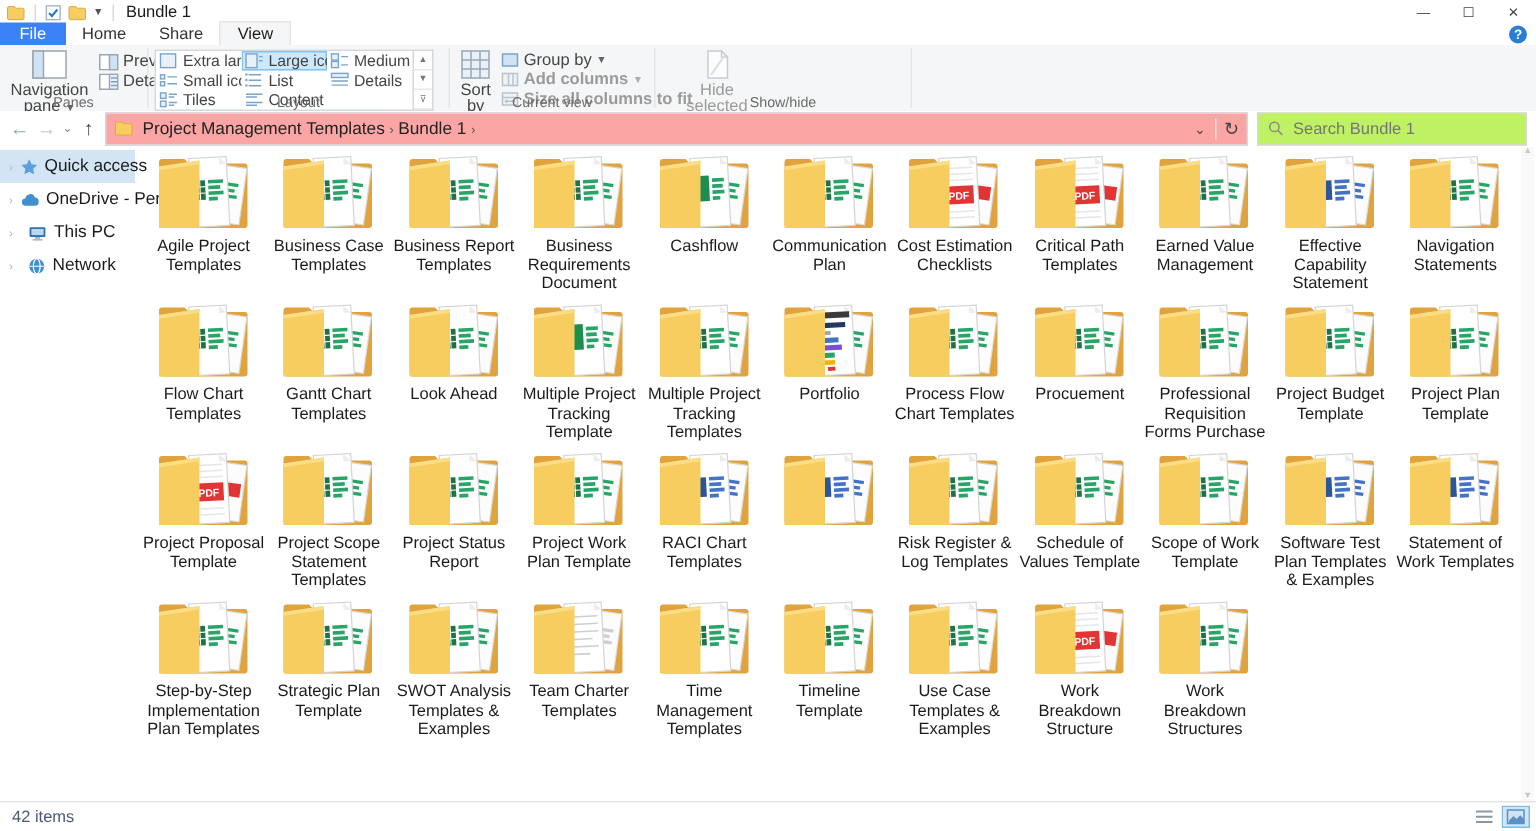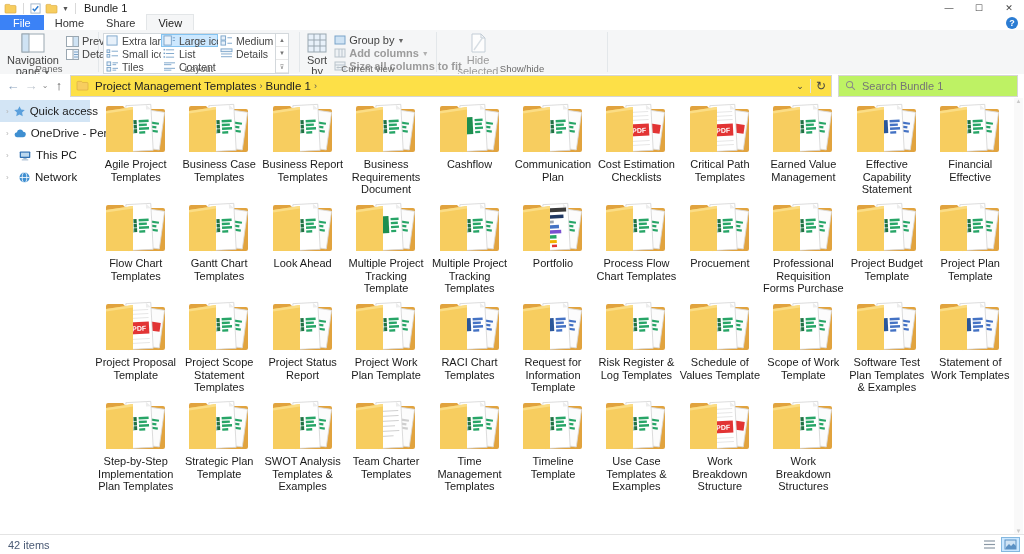--- a/index.html
+++ b/index.html
@@ -30,21 +30,21 @@
   .chev{font-size:7px;color:#666;}
   .gal{display:grid;grid-template-columns:repeat(3,57px);grid-auto-rows:13px;border:1px solid #d3d8dc;background:#fff;margin-top:1px;}
   .gal-item{display:flex;align-items:center;gap:3px;font-size:10.5px;color:#444;padding:0 2px;white-space:nowrap;overflow:hidden;}
   .gal-item.sel{background:#cce8ff;box-shadow:inset 0 0 0 1px #84c3f0;}
   .gal-scroll{width:12px;border:1px solid #d3d8dc;border-left:none;background:#fff;display:flex;flex-direction:column;margin-top:1px;height:39px;}
   .gal-scroll span{flex:1;display:flex;align-items:center;justify-content:center;font-size:6px;color:#777;border-bottom:1px solid #e8e8e8;}
   .cbrow{display:flex;align-items:center;gap:4px;font-size:11px;color:#444;height:13px;}
   .cbox{width:10px;height:10px;border:1px solid #8f9ba5;background:#fff;}
   .addr-row{position:absolute;top:74px;left:0;right:0;height:23px;display:flex;align-items:center;background:#fff;font-size:11.5px;}
   .navArr{width:18px;text-align:center;font-size:13px;}
-  .addr-box{flex:1;height:20px;border:1px solid #d6d6d6;display:flex;align-items:center;margin-left:2px;background:#fde047;}
+  .addr-box{flex:1;height:20px;border:1px solid #d6d6d6;display:flex;align-items:center;margin-left:2px;background:#fca5a5;}
   .crumbs{display:flex;align-items:center;gap:3px;padding-left:4px;flex:1;color:#222;}
   .crumb-sep{font-size:9px;color:#555;}
   .addr-ctrl{display:flex;align-items:center;height:100%;}
   .addr-ctrl .vline{width:1px;height:14px;background:#e2e2e2;}
   .addr-ctrl span{width:20px;text-align:center;color:#444;}
   .search-box{width:178px;height:20px;border:1px solid #d6d6d6;margin:0 6px 0 6px;display:flex;align-items:center;background:#bef264;}
   .search-box input{border:none;outline:none;font-size:11px;font-family:"Liberation Sans",sans-serif;color:#333;flex:1;background:transparent;}
   .sidebar{position:absolute;top:100px;left:0;width:90px;bottom:19px;background:#fff;font-size:11.5px;}
   .side-item{display:flex;align-items:center;height:22px;padding-left:6px;gap:4px;color:#1b1b1b;white-space:nowrap;}
   .side-item .twisty{width:8px;font-size:8px;color:#b5b5b5;}
@@ -690,21 +690,21 @@
             <line x1="30.5" y1="20" x2="30.5" y2="33" stroke="#fff" stroke-width=".7"></line>
             <rect x="36" y="20" width="10" height="2.4" fill="#27a567"></rect>
             <rect x="36" y="23.8" width="8" height="2.4" fill="#27a567"></rect>
             <rect x="36" y="27.6" width="10" height="2.4" fill="#27a567"></rect>
             <rect x="36" y="31.4" width="6" height="2.4" fill="#27a567"></rect>
           </g>
     <polygon points="3,11 30,7 30,52 3,52" fill="#f7cd5f"></polygon>
     <polygon points="3,11 30,7 30,9.5 3,13.5" fill="#fbdd85"></polygon>
   </svg>
       </span>
-      <div class="lbl">Financial Effective</div>
+      <div class="lbl">Navigation Statements</div>
     </div>
     <div class="cell">
       <span class="fi">
         <svg width="66" height="58" viewBox="0 0 66 58">
     <path d="M3 8q0-2 2-2h15l3 3h37q2 0 2 2v39q0 2-2 2H5q-2 0-2-2Z" fill="#e1a33e"></path>
     <g transform="rotate(8 51 30)">
             <rect x="45" y="11" width="14" height="38" fill="#fcfcfc" stroke="#d9d9d9" stroke-width=".8"></rect>
             <rect x="47" y="22" width="8" height="2.2" fill="#27a567"></rect>
             <rect x="47" y="26" width="6" height="2.2" fill="#27a567"></rect>
             <rect x="47" y="30" width="8" height="2.2" fill="#27a567"></rect>
@@ -1156,21 +1156,20 @@
             <rect x="27" y="20" width="7" height="13" fill="#2b579a"></rect>
             <rect x="36" y="20" width="10" height="2.4" fill="#4472c4"></rect>
             <rect x="36" y="23.8" width="8" height="2.4" fill="#4472c4"></rect>
             <rect x="36" y="27.6" width="10" height="2.4" fill="#4472c4"></rect>
             <rect x="36" y="31.4" width="6" height="2.4" fill="#4472c4"></rect>
           </g>
     <polygon points="3,11 30,7 30,52 3,52" fill="#f7cd5f"></polygon>
     <polygon points="3,11 30,7 30,9.5 3,13.5" fill="#fbdd85"></polygon>
   </svg>
       </span>
-      <div class="lbl">Request for Information Template</div>
     </div>
     <div class="cell">
       <span class="fi">
         <svg width="66" height="58" viewBox="0 0 66 58">
     <path d="M3 8q0-2 2-2h15l3 3h37q2 0 2 2v39q0 2-2 2H5q-2 0-2-2Z" fill="#e1a33e"></path>
     <g transform="rotate(8 51 30)">
             <rect x="45" y="11" width="14" height="38" fill="#fcfcfc" stroke="#d9d9d9" stroke-width=".8"></rect>
             <rect x="47" y="22" width="8" height="2.2" fill="#27a567"></rect>
             <rect x="47" y="26" width="6" height="2.2" fill="#27a567"></rect>
             <rect x="47" y="30" width="8" height="2.2" fill="#27a567"></rect>

